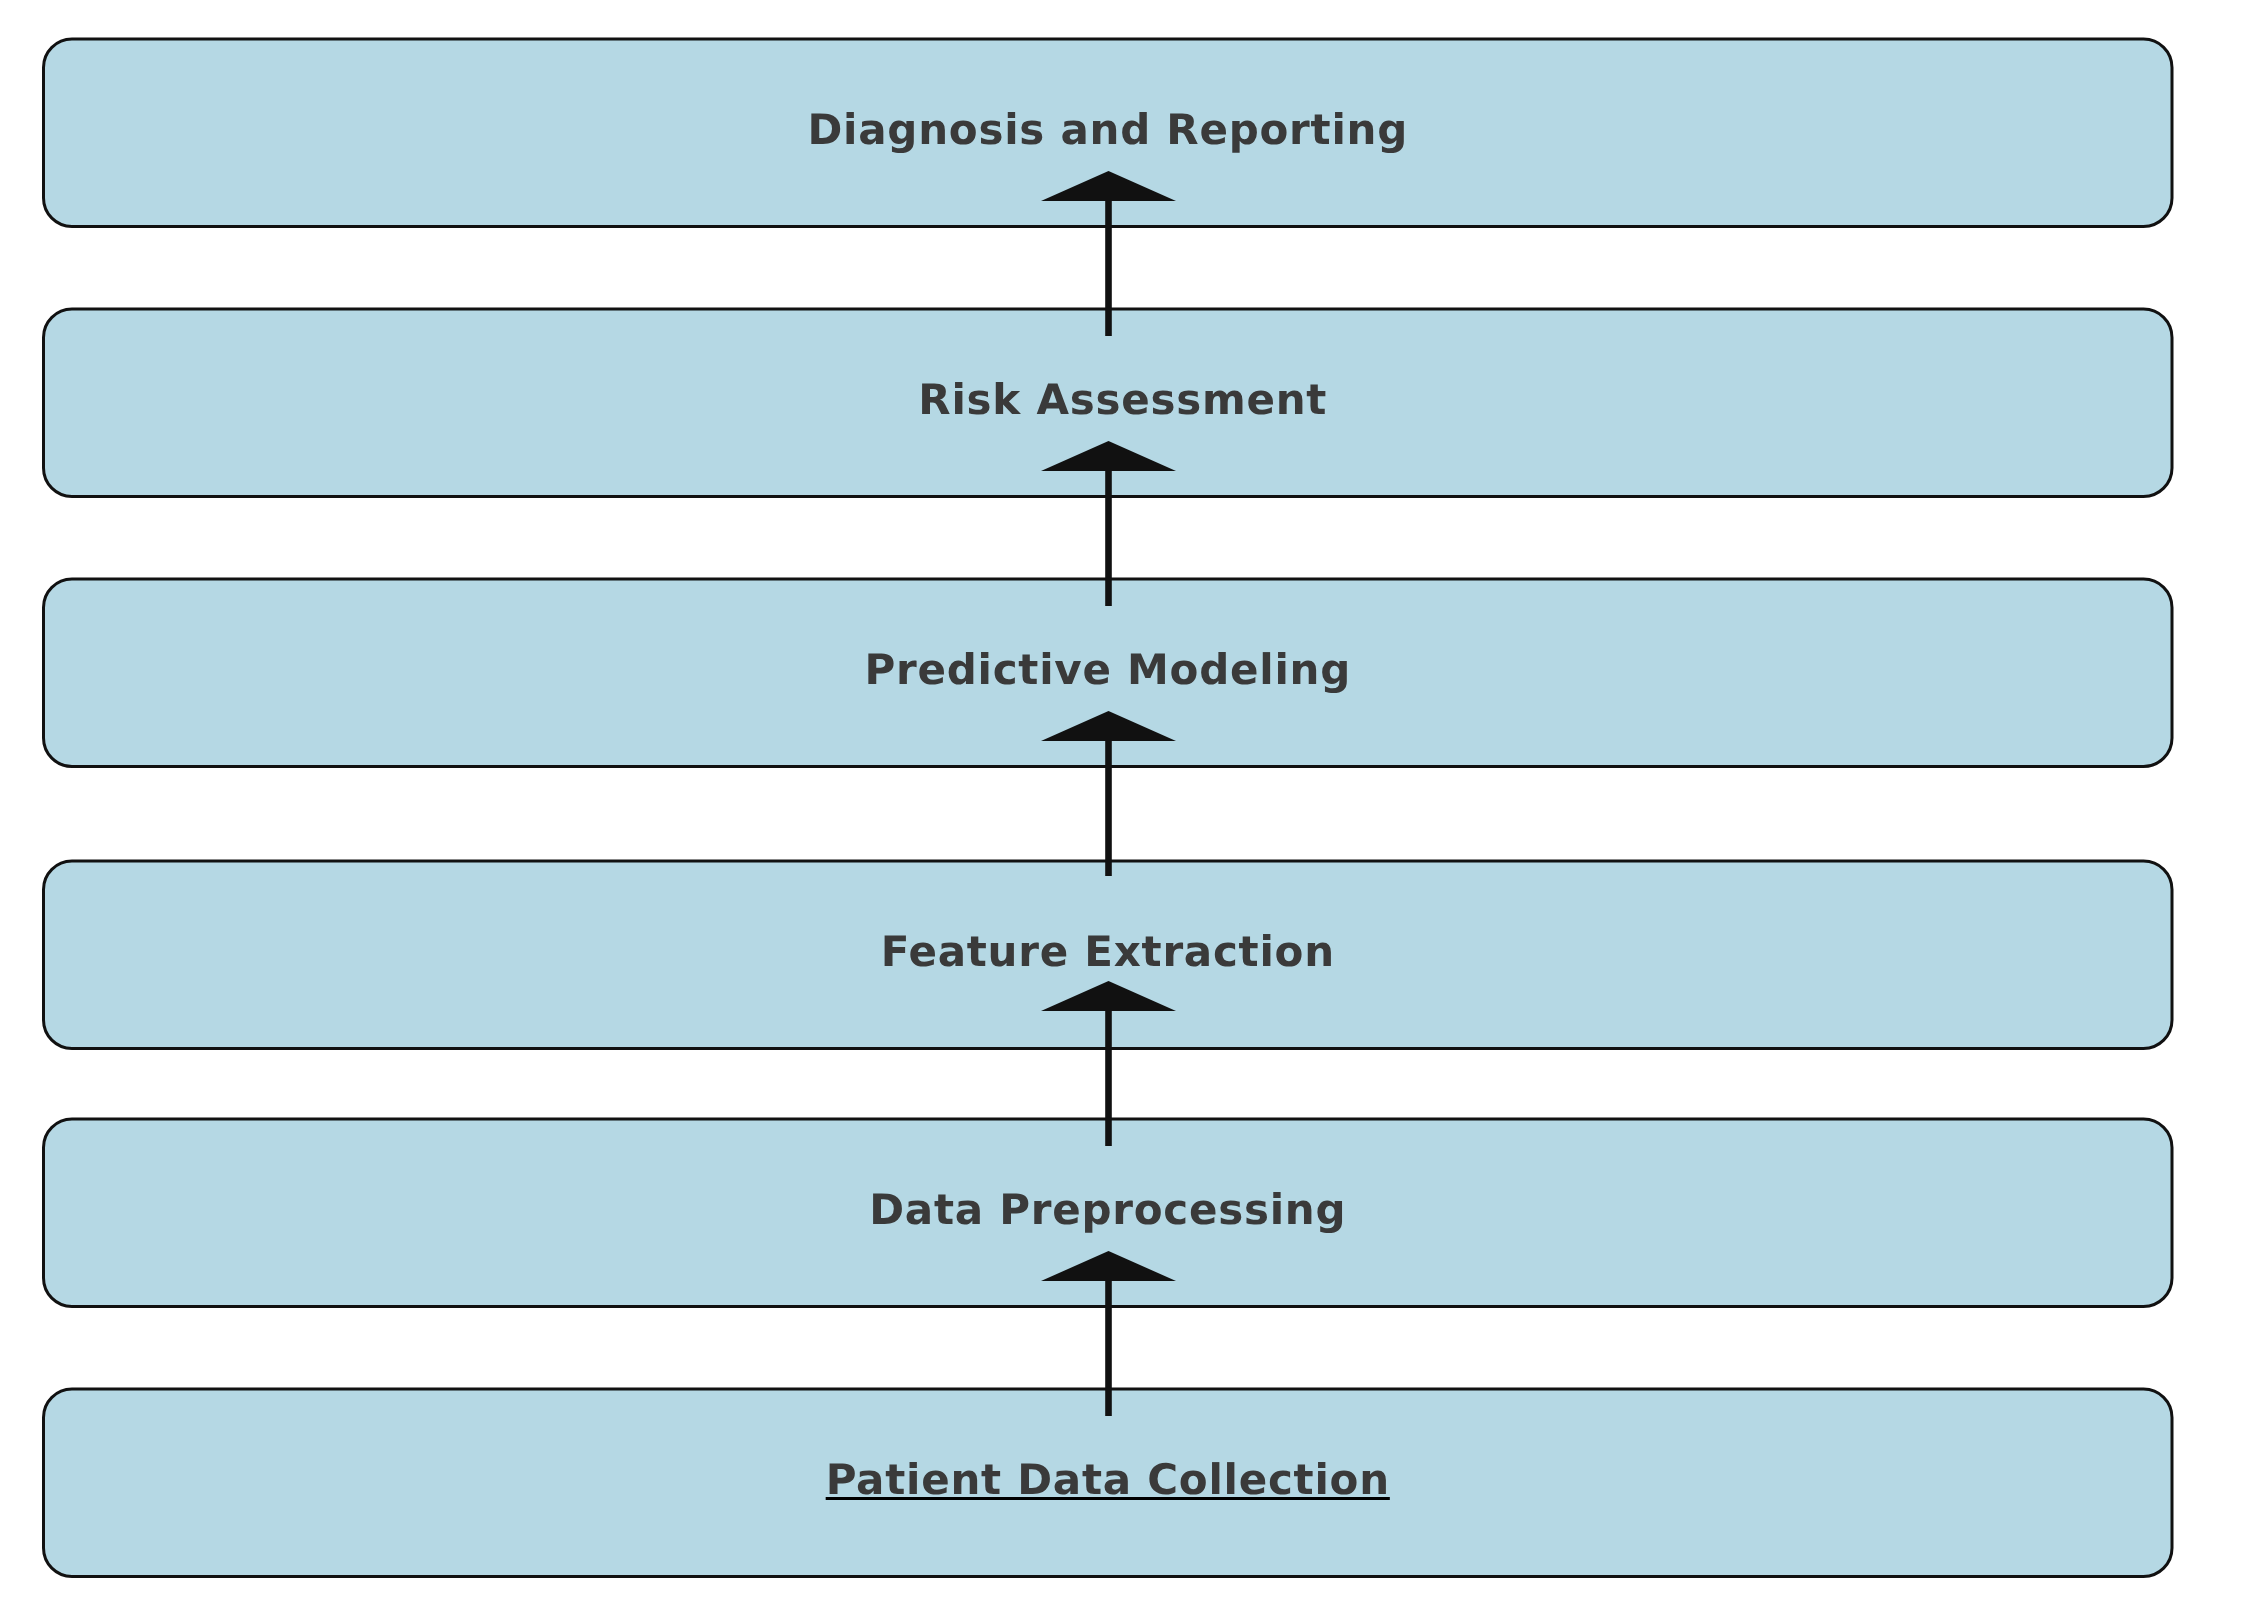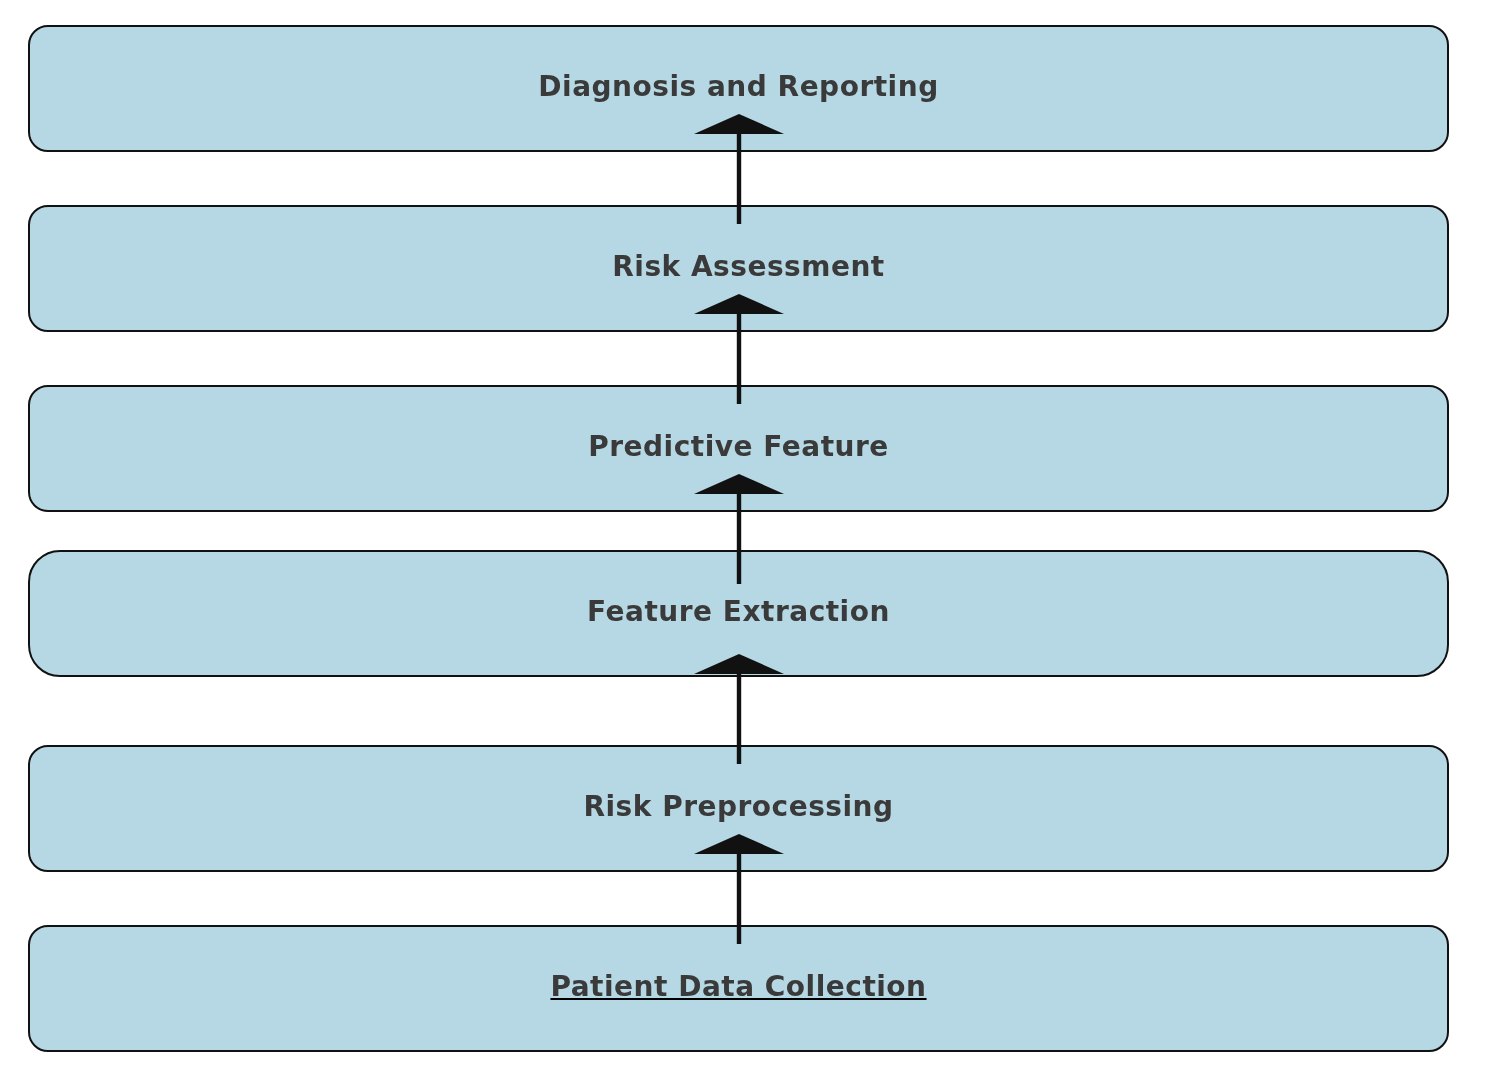--- a/index.html
+++ b/index.html
@@ -38,21 +38,21 @@
     font-weight: bold;
     color: var(--label-text);
     letter-spacing: 0.5px;
     text-align: center;
     transform: translateY(-2px);
   }
   
   .stage-box:nth-of-type(1) { top: 25px; }
   .stage-box:nth-of-type(2) { top: 205px; padding-left: 20px; }
   .stage-box:nth-of-type(3) { top: 385px; }
-  .stage-box:nth-of-type(4) { top: 550px; border-radius: 32px; }
+  .stage-box:nth-of-type(4) { top: 573px; }
   .stage-box:nth-of-type(5) { top: 745px; }
   .stage-box:nth-of-type(6) { top: 925px; text-decoration: underline; }
 
   .up-arrow {
     position: absolute;
     left: 694px;
     width: 90px;
     height: 110px;
   }
   .up-arrow.a0 { top: 114px; }
@@ -70,29 +70,29 @@
 
   <div class="stage-box">
     <span class="stage-label">Diagnosis and Reporting</span>
   </div>
 
   <div class="stage-box">
     <span class="stage-label">Risk Assessment</span>
   </div>
 
   <div class="stage-box">
-    <span class="stage-label">Predictive Feature</span>
+    <span class="stage-label">Predictive Modeling</span>
   </div>
 
   <div class="stage-box">
     <span class="stage-label">Feature Extraction</span>
   </div>
 
   <div class="stage-box">
-    <span class="stage-label">Risk Preprocessing</span>
+    <span class="stage-label">Data Preprocessing</span>
   </div>
 
   <div class="stage-box">
     <span class="stage-label">Patient Data Collection</span>
   </div>
 
   <div class="up-arrow a0">
     <svg viewBox="0 0 90 110" xmlns="http://www.w3.org/2000/svg">
       <rect x="42.8" y="8" width="4.4" height="102"></rect>
       <polygon points="45,0 0,20 90,20"></polygon>

